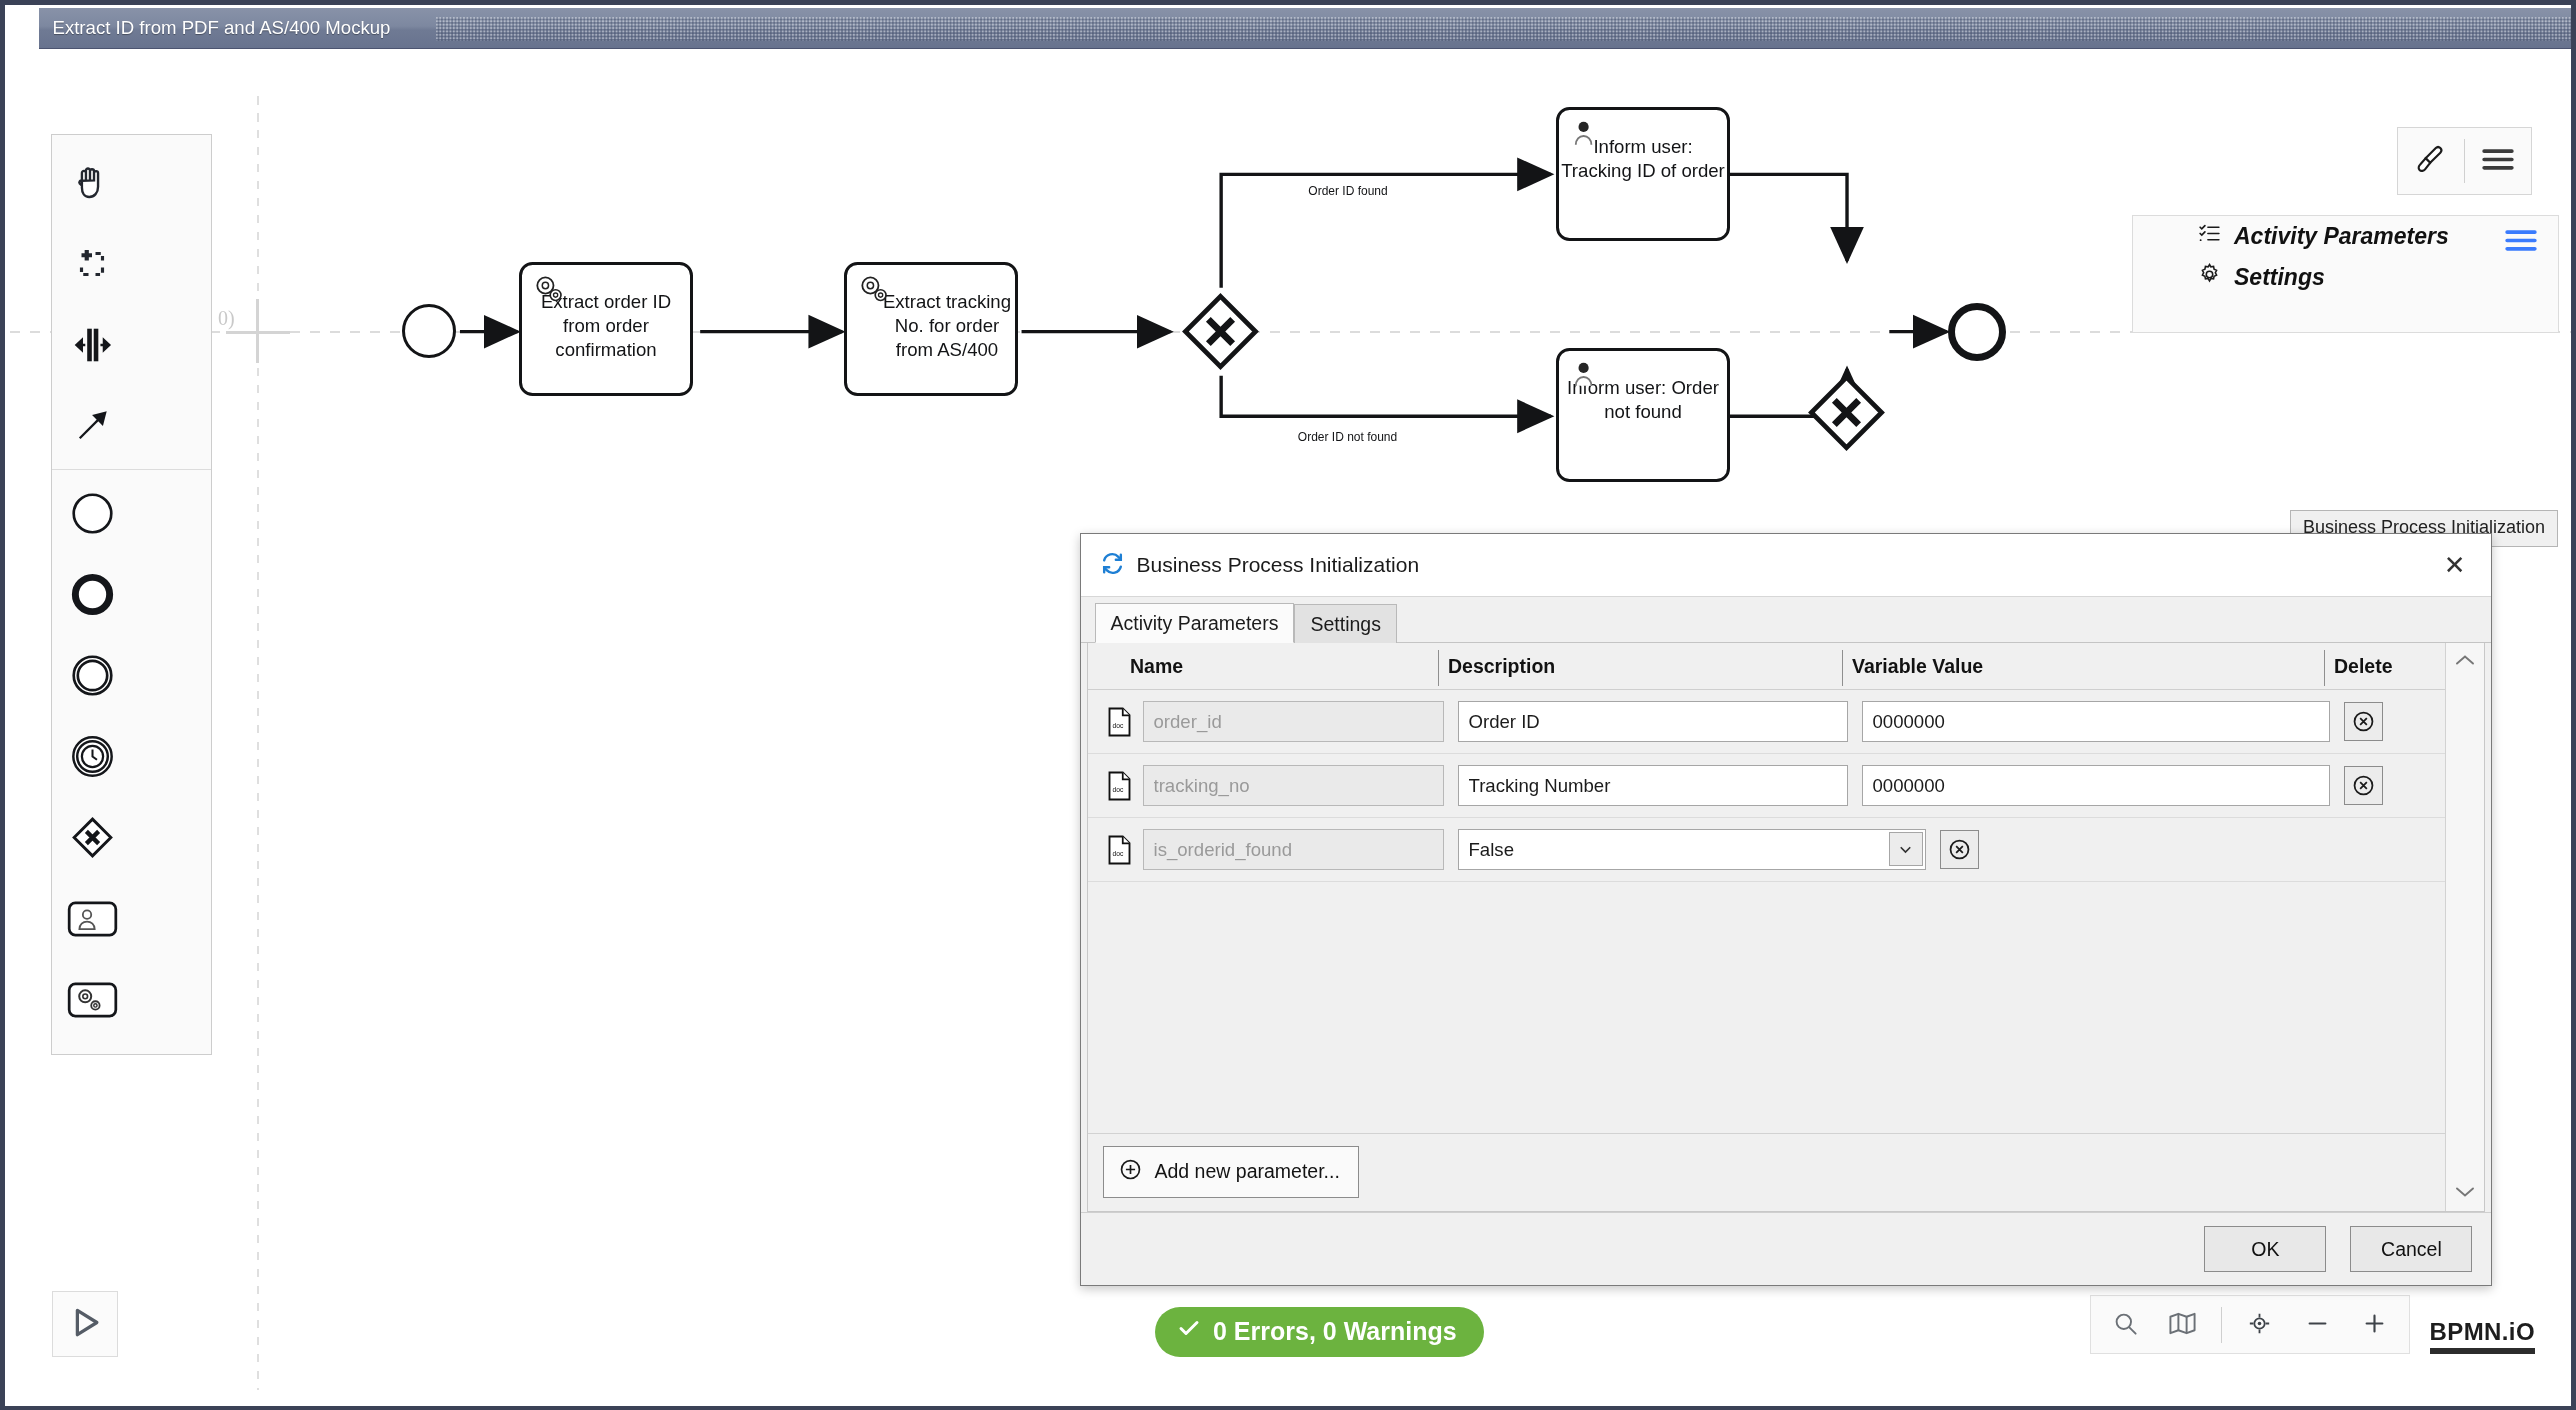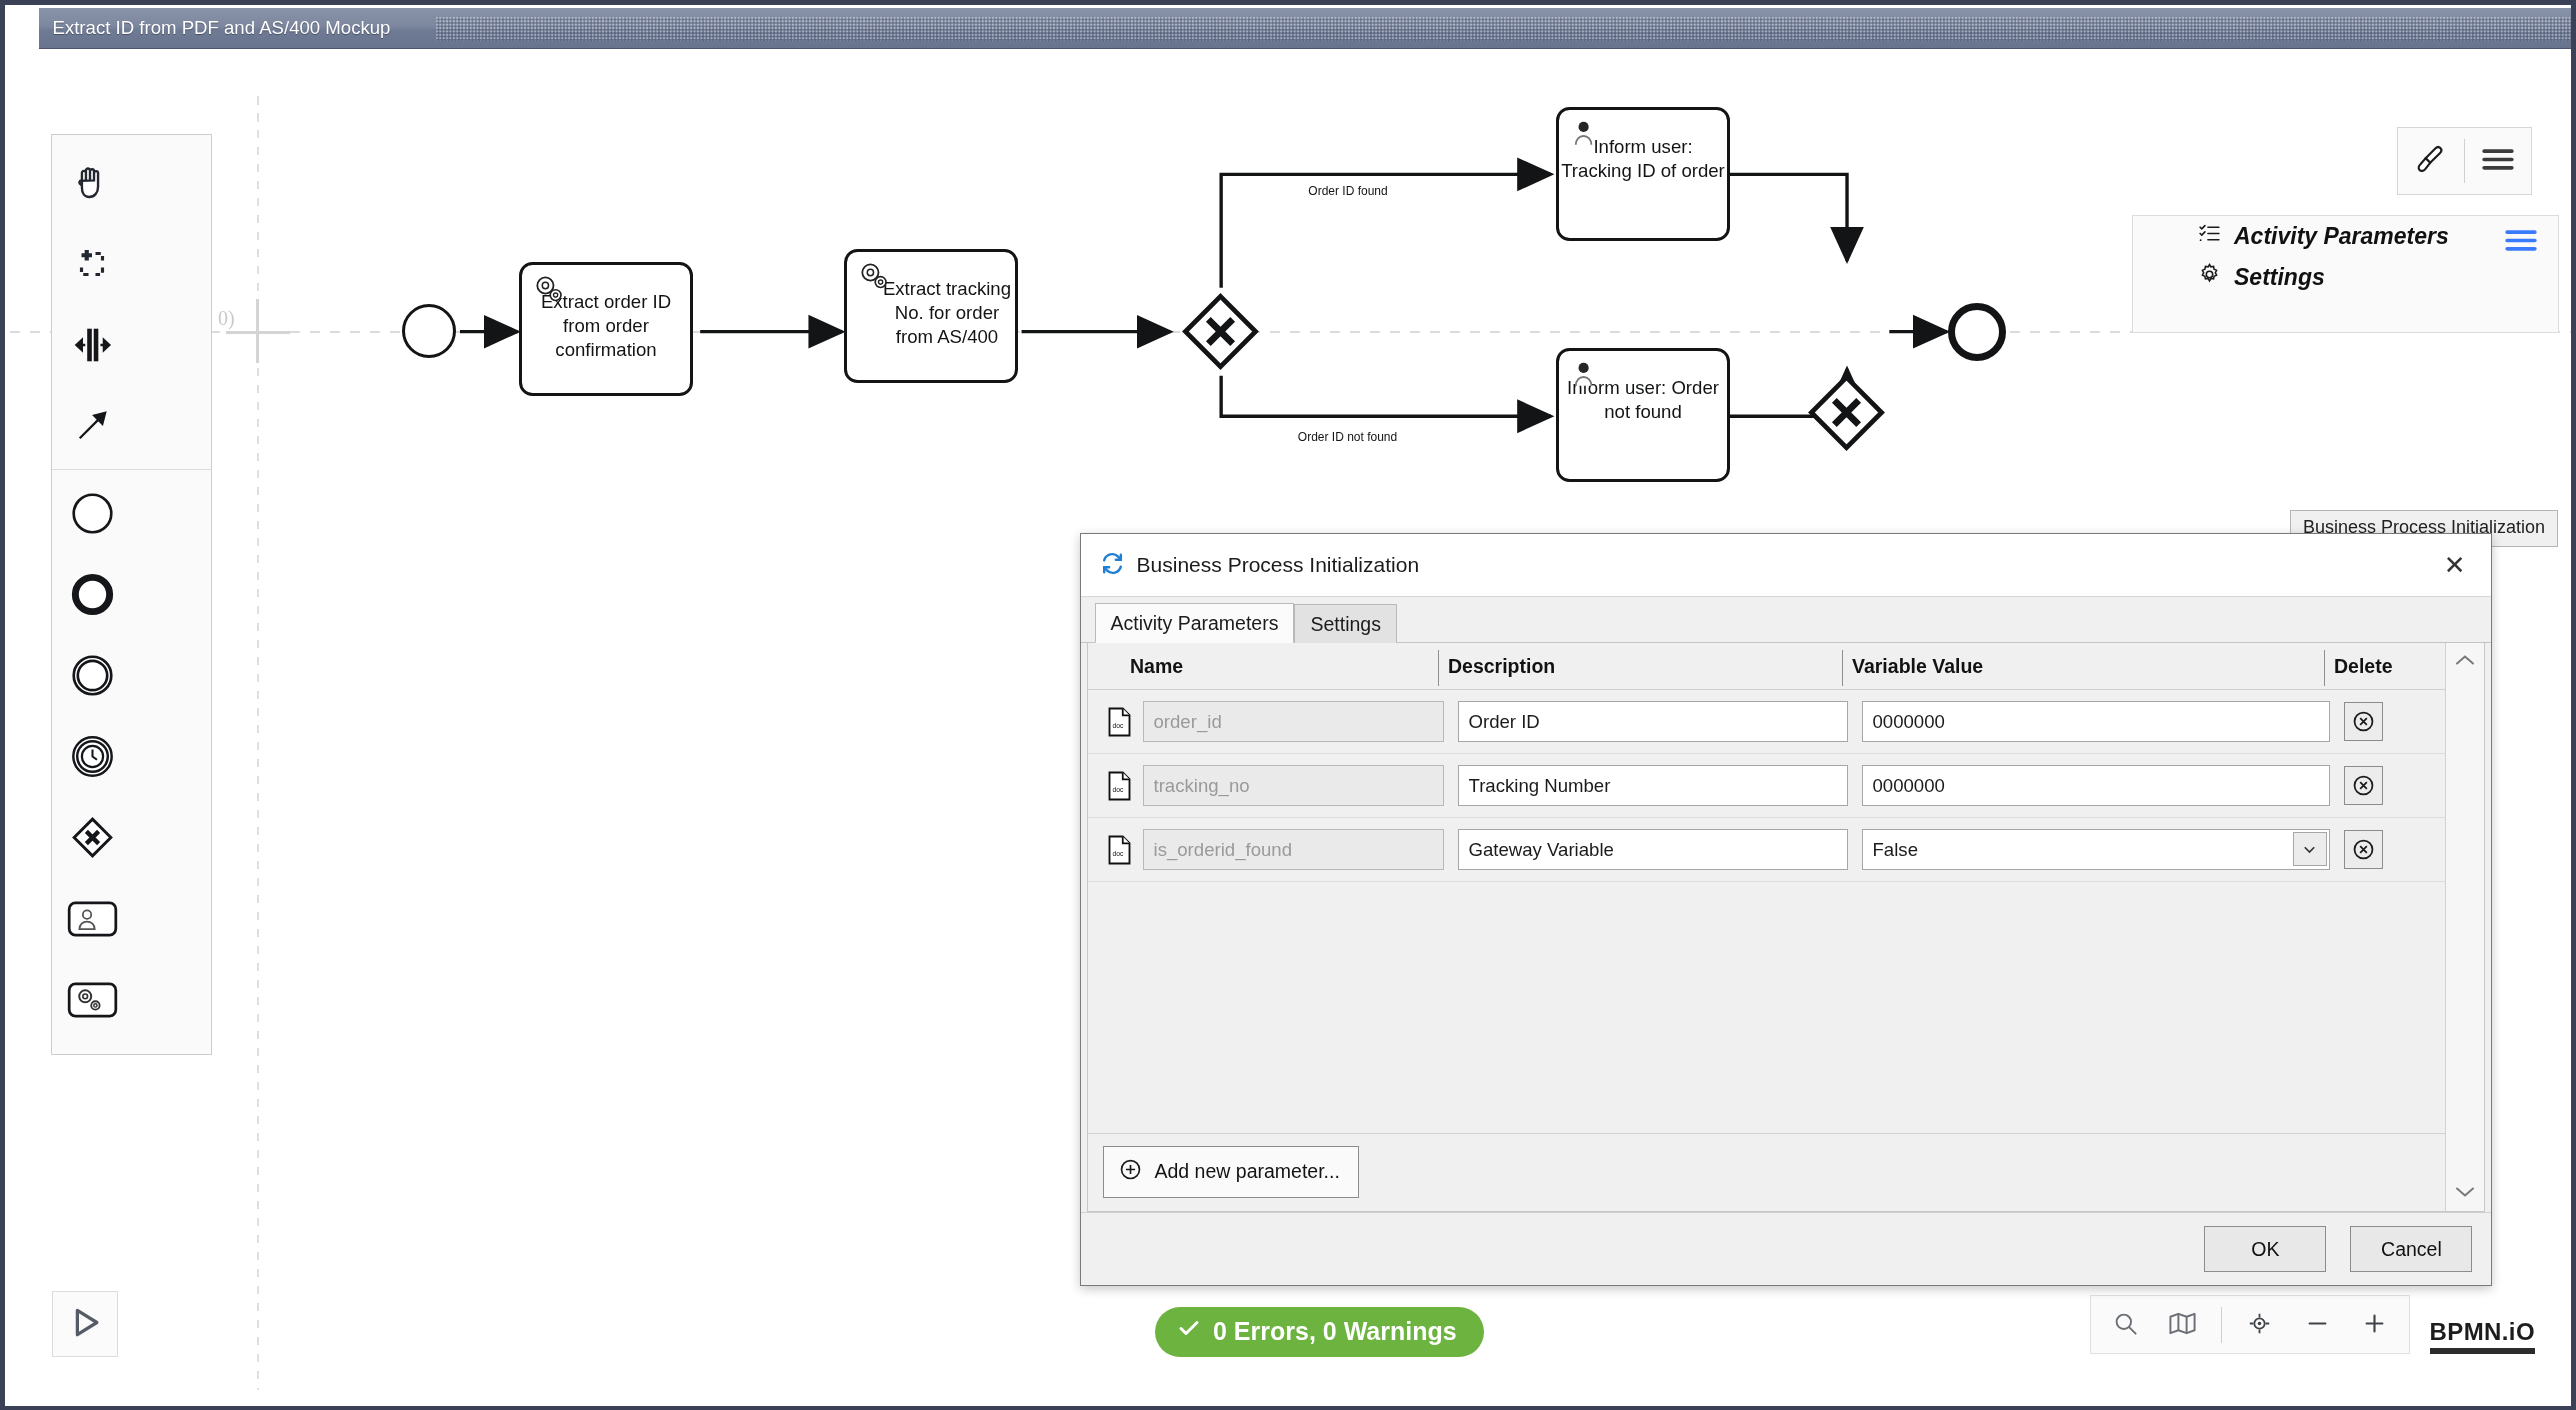--- a/index.html
+++ b/index.html
@@ -410,21 +410,21 @@
           <svg width="36" height="36" viewBox="0 0 24 24">
             <circle cx="9.6" cy="9" r="5.4" fill="#fff" stroke="#222" stroke-width="1.2"></circle>
             <circle cx="9.6" cy="9" r="2.1" fill="#fff" stroke="#222" stroke-width="1"></circle>
             <circle cx="16.4" cy="15.4" r="3.6" fill="#fff" stroke="#222" stroke-width="1.1"></circle>
             <circle cx="16.4" cy="15.4" r="1.4" fill="#fff" stroke="#222" stroke-width=".9"></circle>
           </svg>
         </span>
         <span class="task-label">Extract order ID from order confirmation</span>
       </div>
 
-      <div class="node task" style="left:834px; top:200px;padding-left:32px;">
+      <div class="node task" style="left:834px; top:213px;padding-left:32px;">
         <span class="task-icon">
           <svg width="36" height="36" viewBox="0 0 24 24">
             <circle cx="9.6" cy="9" r="5.4" fill="#fff" stroke="#222" stroke-width="1.2"></circle>
             <circle cx="9.6" cy="9" r="2.1" fill="#fff" stroke="#222" stroke-width="1"></circle>
             <circle cx="16.4" cy="15.4" r="3.6" fill="#fff" stroke="#222" stroke-width="1.1"></circle>
             <circle cx="16.4" cy="15.4" r="1.4" fill="#fff" stroke="#222" stroke-width=".9"></circle>
           </svg>
         </span>
         <span class="task-label">Extract tracking No. for order from AS/400</span>
       </div>
@@ -665,23 +665,20 @@
             <div class="row">
               <div class="row-icon">
                 <svg width="25" height="30" viewBox="0 0 20 24">
                   <path d="M2 1.2h10.6L18 6.6V22.8H2z" fill="#fff" stroke="#111" stroke-width="1.5"></path>
                   <path d="M12.6 1.2v5.4H18" fill="#fff" stroke="#111" stroke-width="1.4"></path>
                   <text x="4.4" y="16.6" font-size="5.4" font-family="Liberation Sans" fill="#111">doc</text>
                 </svg>
               </div>
               <div class="cell cell-name">
                 <input class="inp disabled" readonly="" value="is_orderid_found" style="">
-              </div>
-              <div class="cell cell-desc">
-                <input class="inp" value="Gateway Variable" style="">
               </div>
               <div class="cell cell-val">
                 <div class="sel-wrap">
                   <input class="inp" value="False" style="">
                   <span class="sel-arrow">
                     <svg width="17" height="17" viewBox="0 0 24 24" fill="none" stroke="#333" stroke-width="2.4" stroke-linecap="round">
                         <path d="M6 9.5l6 6 6-6"></path>
                       </svg>
                   </span>
                 </div>

